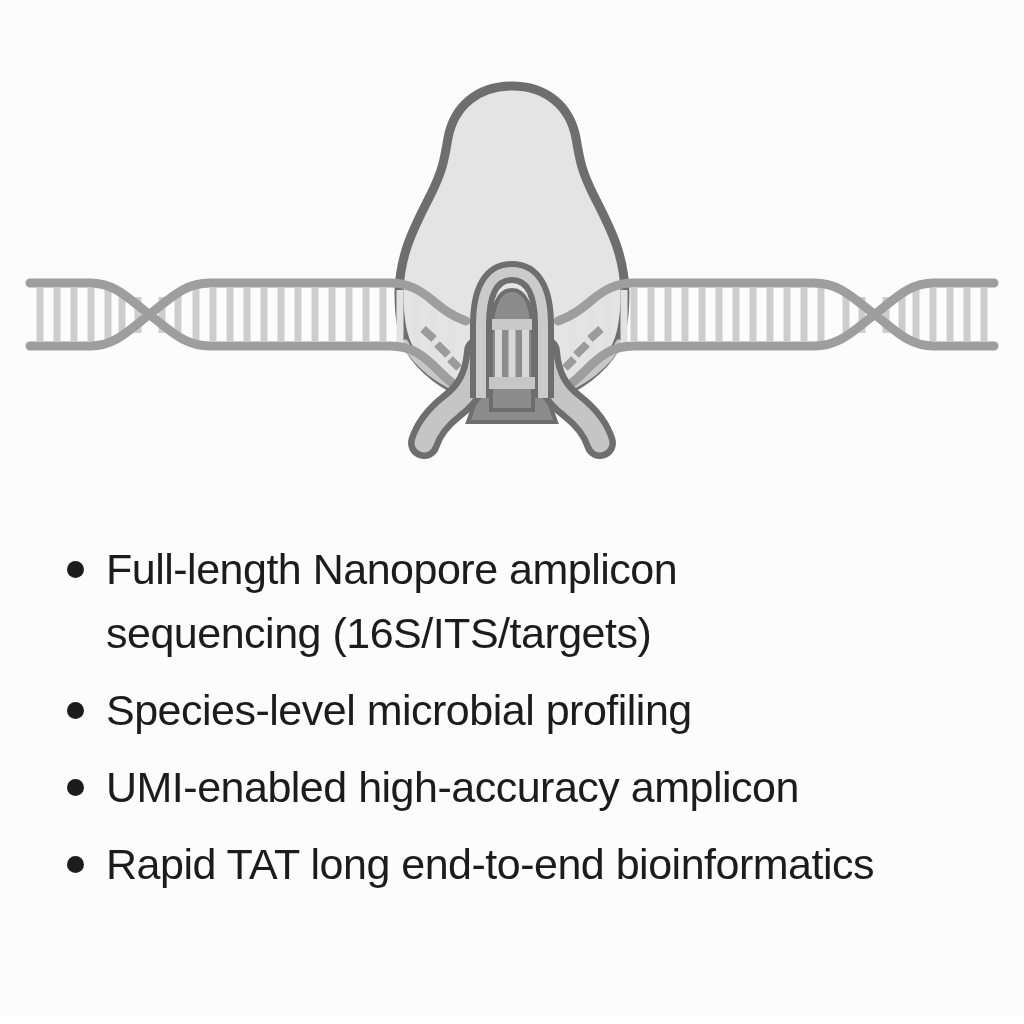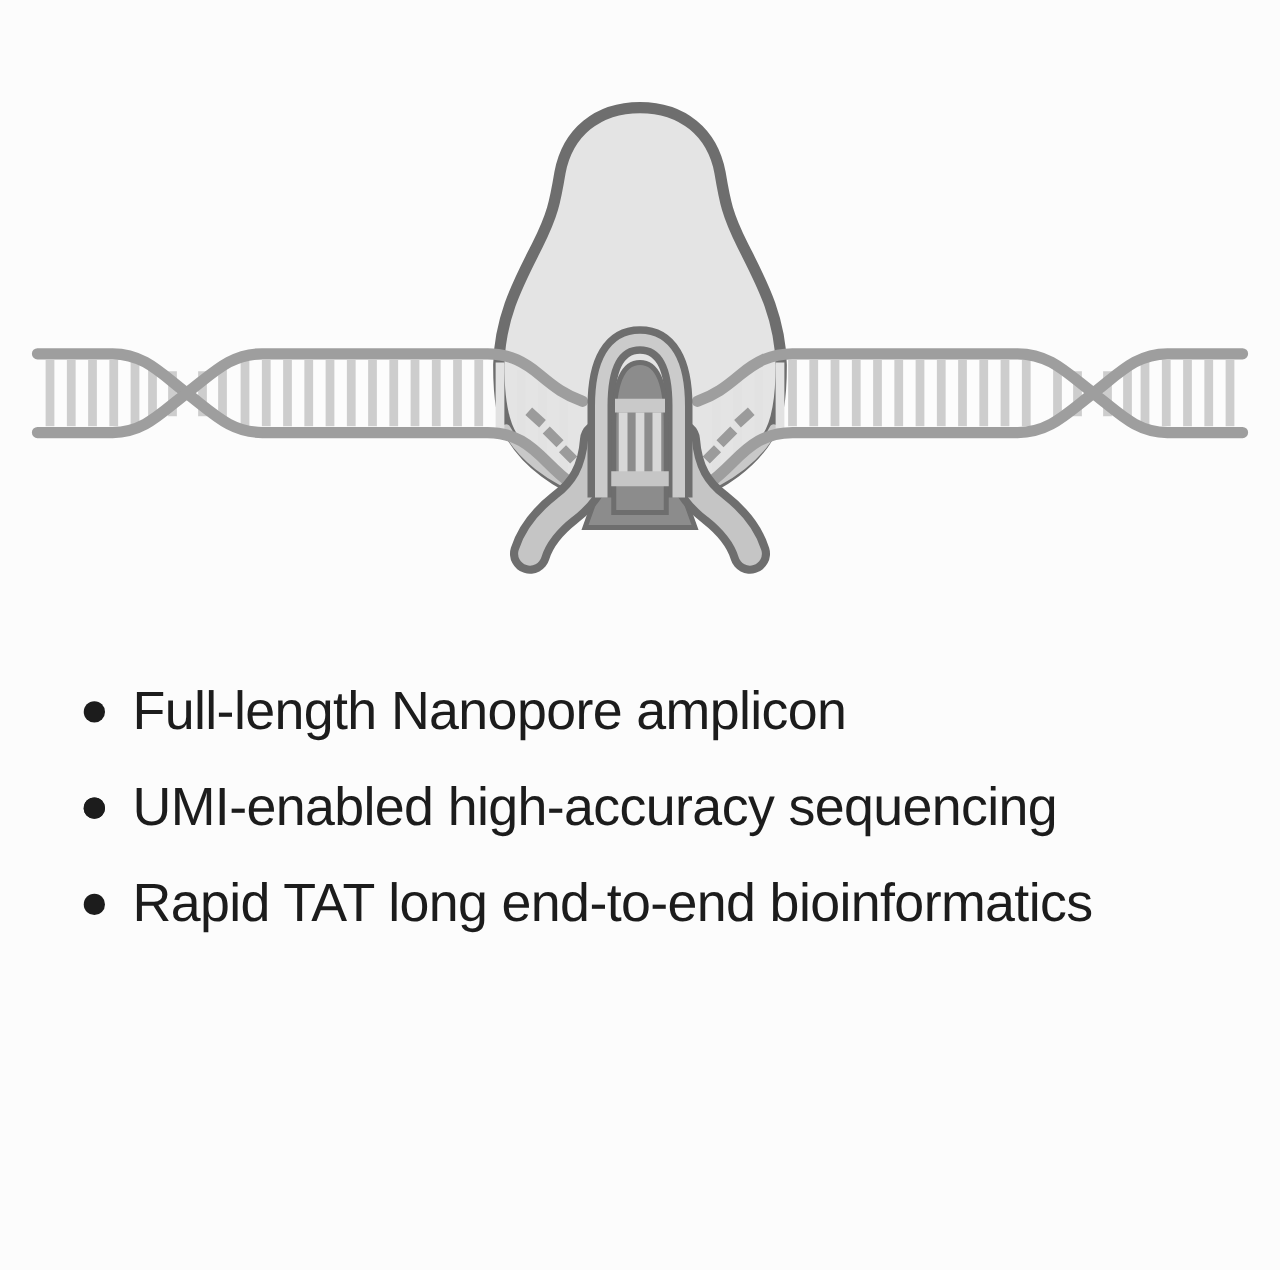--- a/index.html
+++ b/index.html
@@ -86,27 +86,29 @@
         <rect x="522" y="330" width="7" height="48" fill="var(--bar_rail)"></rect>
         <rect x="489" y="377" width="46" height="12" fill="var(--bar_bottom)"></rect>
       </g>
     </svg>
   </div>
 
   <ul class="feature-list">
     <li>
       <span class="dot"></span>
       <span class="line">Full-length Nanopore amplicon</span>
+      <span class="line">sequencing (16S/ITS/targets)</span>
     </li>
     <li>
       <span class="dot"></span>
+      <span class="line">Species-level microbial profiling</span>
     </li>
     <li>
       <span class="dot"></span>
-      <span class="line">UMI-enabled high-accuracy sequencing</span>
+      <span class="line">UMI-enabled high-accuracy amplicon</span>
     </li>
     <li>
       <span class="dot"></span>
       <span class="line">Rapid TAT long end-to-end bioinformatics</span>
 
     </li>
   </ul>
 </div>
 
 </body></html>

